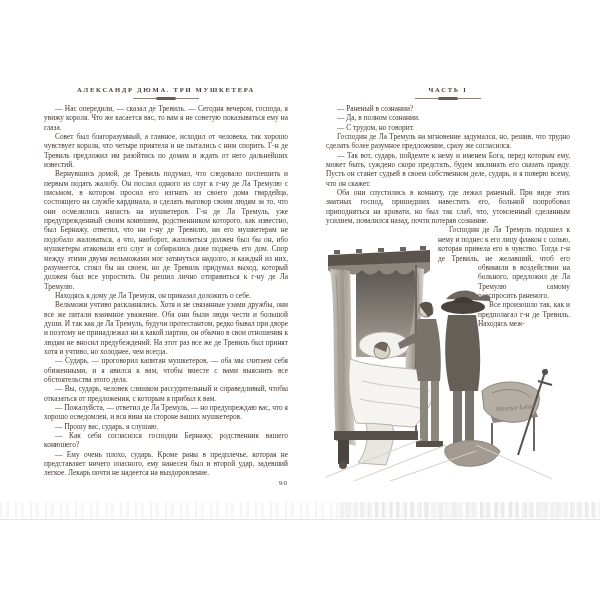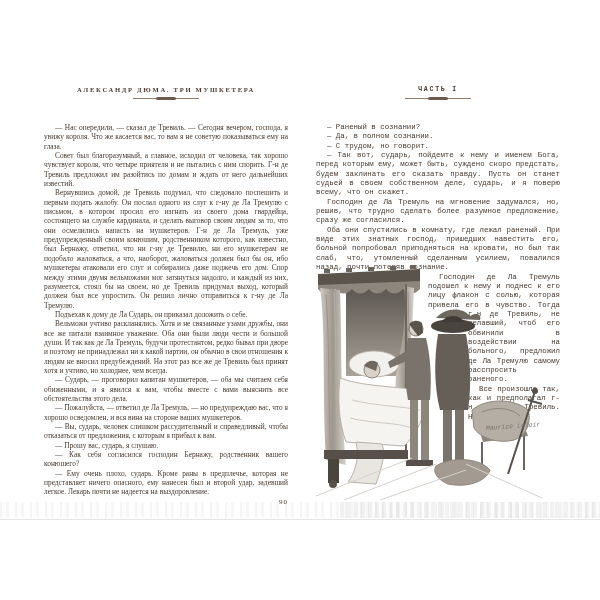--- a/index.html
+++ b/index.html
@@ -4,31 +4,31 @@
 <style>
   html,body{margin:0;padding:0;}
   body{
     width:600px;height:600px;position:relative;overflow:hidden;
     background:#ffffff;
     font-family:"Liberation Serif","DejaVu Serif",serif;
     color:#46382e;
   }
   .page{position:absolute;top:86px;width:244px;}
   .page-left{left:44px;}
-  .page-right{left:316px;font-family:Liberation Mono, monospace;}
+  .page-right{left:326px;}
   .running-head{
     text-align:center;font-size:6.6px;font-weight:bold;
     letter-spacing:1.7px;color:#4d3b31;white-space:nowrap;
   }
   .rule{position:relative;width:66px;height:5px;margin:3px auto 0 auto;}
   .rule-line{position:absolute;top:2px;left:0;right:0;height:1px;background:#927f71;}
   .rule-ornament{position:absolute;top:1px;left:50%;transform:translateX(-50%);
     width:20px;height:3px;background:#6d5a4d;border-radius:1.5px;}
   .page-body{
-    position:relative;margin-top:22px;
+    position:relative;margin-top:3px;
     font-size:7.4px;line-height:9.35px;text-align:justify;
   }
   .page-body p{margin:0;text-indent:11px;}
   .page-number{
     text-align:right;font-size:7px;margin-top:1px;color:#46382e;letter-spacing:1px;
   }
   
   .illu-float{
     float:left;width:152px;height:248px;
     shape-outside:polygon(0 0,112px 0,112px 39px,152px 39px,152px 248px,0 248px);
@@ -66,44 +66,44 @@
 <div class="page page-left">
   <div class="running-head">АЛЕКСАНДР ДЮМА. ТРИ МУШКЕТЕРА</div>
   <div class="rule">
     <div class="rule-line"></div>
     <div class="rule-ornament"></div>
   </div>
   <div class="page-body">
     <p>— Нас опередили, — сказал де Тревиль. — Сегодня вечером, господа, я увижу короля. Что же касается вас, то вам я не советую показываться ему на глаза.</p>
     <p>Совет был благоразумный, а главное, исходил от человека, так хорошо чувствует короля, что четыре приятеля и не пытались с ним спорить. Г-н де Тревиль предложил им разойтись по домам и ждать от него дальнейших известий.</p>
     <p>Вернувшись домой, де Тревиль подумал, что следовало поспешить и первым подать жалобу. Он послал одного из слуг к г-ну де Ла Тремулю с письмом, в котором просил его изгнать из своего дома гвардейца, состоящего на службе кардинала, и сделать выговор своим людям за то, что они осмелились напасть на мушкетеров. Г-н де Ла Тремуль, уже предупрежденный своим конюшим, родственником которого, как известно, был Бернажу, ответил, что ни г-ну де Тревилю, ни его мушкетерам не подобало жаловаться, а что, наоборот, жаловаться должен был бы он, ибо мушкетеры атаковали его слуг и собирались даже поджечь его дом. Спор между этими двумя вельможами мог затянуться надолго, и каждый из них, разумеется, стоял бы на своем, но де Тревиль придумал выход, который должен был все упростить. Он решил лично отправиться к г-ну де Ла Тремулю.</p>
-    <p>Подъехав к дому де Ла Сударь, он приказал доложить о себе.</p>
+    <p>Находясь к дому де Ла Тремуля, он приказал доложить о себе.</p>
     <p>Вельможи учтиво раскланялись. Хотя и не связанные узами дружбы, они все же питали взаимное уважение. Оба они были люди чести и большой души. И так как де Ла Тремуль, будучи протестантом, редко бывал при дворе и поэтому не принадлежал ни к какой партии, он обычно в свои отношения к людям не вносил предубеждений. На этот раз все же де Тревиль был принят хотя и учтиво, но холоднее, чем всегда.</p>
     <p>— Сударь, — проговорил капитан мушкетеров, — оба мы считаем себя обиженными, и я явился к вам, чтобы вместе с вами выяснить все обстоятельства этого дела.</p>
+    <p>— Вы, сударь, человек слишком рассудительный и справедливый, чтобы отказаться от предложения, с которым я прибыл к вам.</p>
     <p>— Пожалуйста, — ответил де Ла Тремуль, — но предупреждаю вас, что я хорошо осведомлен, и вся вина на стороне ваших мушкетеров.</p>
-    <p>— Вы, сударь, человек слишком рассудительный и справедливый, чтобы отказаться от предложения, с которым я прибыл к вам.</p>
     <p>— Прошу вас, сударь, я слушаю.</p>
     <p>— Как себя согласился господин Бернажу, родственник вашего конюшего?</p>
     <p>— Ему очень плохо, сударь. Кроме раны в предплечье, которая не представляет ничего опасного, ему нанесен был и второй удар, задевший легкое. Лекарь почти не надеется на выздоровление.</p>
   </div>
   <div class="page-number">90</div>
 </div>
 
 <div class="page page-right">
   <div class="running-head">ЧАСТЬ I</div>
   <div class="rule">
     <div class="rule-line"></div>
     <div class="rule-ornament"></div>
   </div>
   <div class="page-body">
     <p>— Раненый в сознании?</p>
     <p>— Да, в полном сознании.</p>
     <p>— С трудом, но говорит.</p>
+    <p>Господин де Ла Тремуль на мгновение задумался, но, решив, что трудно сделать более разумное предложение, сразу же согласился.</p>
     <p>— Так вот, сударь, пойдемте к нему и именем Бога, перед которым ему, может быть, суждено скоро предстать, будем заклинать его сказать правду. Пусть он станет судьей в своем собственном деле, сударь, и я поверю всему, что он скажет.</p>
-    <p>Господин де Ла Тремуль на мгновение задумался, но, решив, что трудно сделать более разумное предложение, сразу же согласился.</p>
     <p>Оба они спустились в комнату, где лежал раненый. При виде этих знатных господ, пришедших навестить его, больной попробовал приподняться на кровати, но был так слаб, что, утомленный сделанным усилием, повалился назад, почти потеряв сознание.</p>
 
     <svg class="illustration" viewBox="0 0 242 240" xmlns="http://www.w3.org/2000/svg">
       <defs>
         <linearGradient id="gAlcove" x1="0" y1="0" x2="0" y2="1">
           <stop offset="0" stop-color="#55504a"></stop>
           <stop offset="1" stop-color="#a9a29a"></stop>
         </linearGradient>
         <linearGradient id="gCurtain" x1="0" y1="0" x2="1" y2="0">
           <stop offset="0" stop-color="#cdc8c1"></stop>

